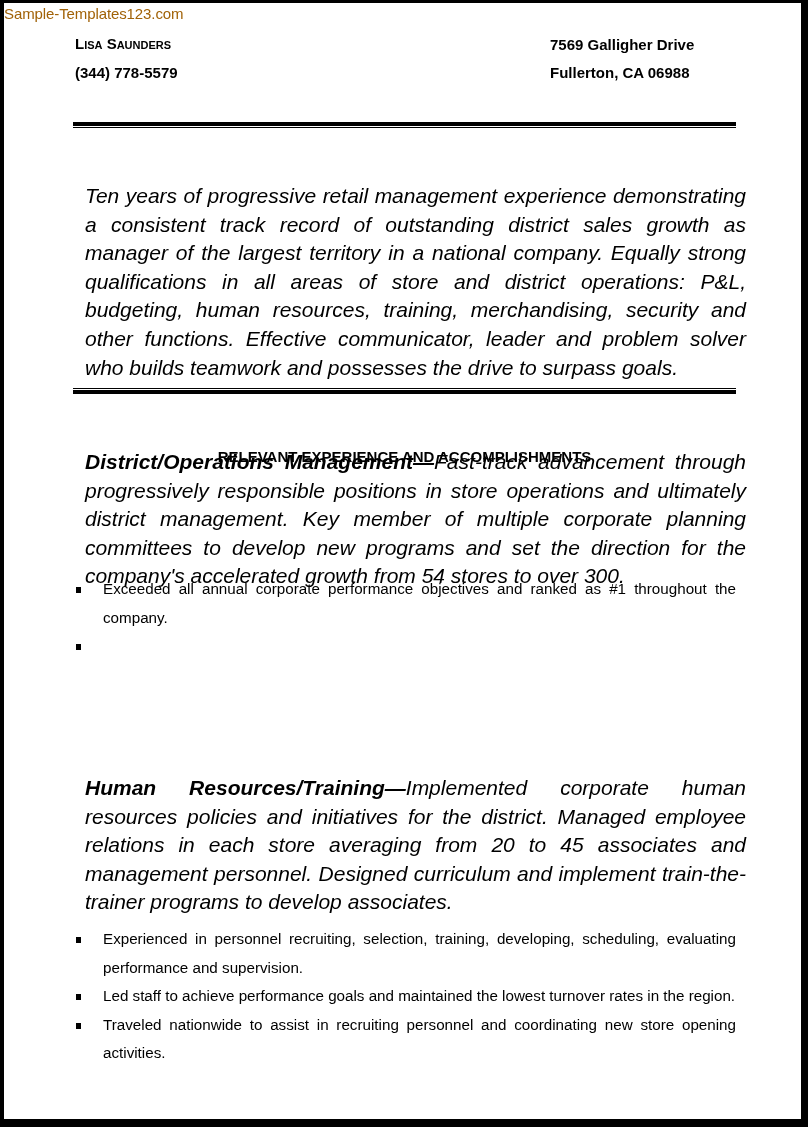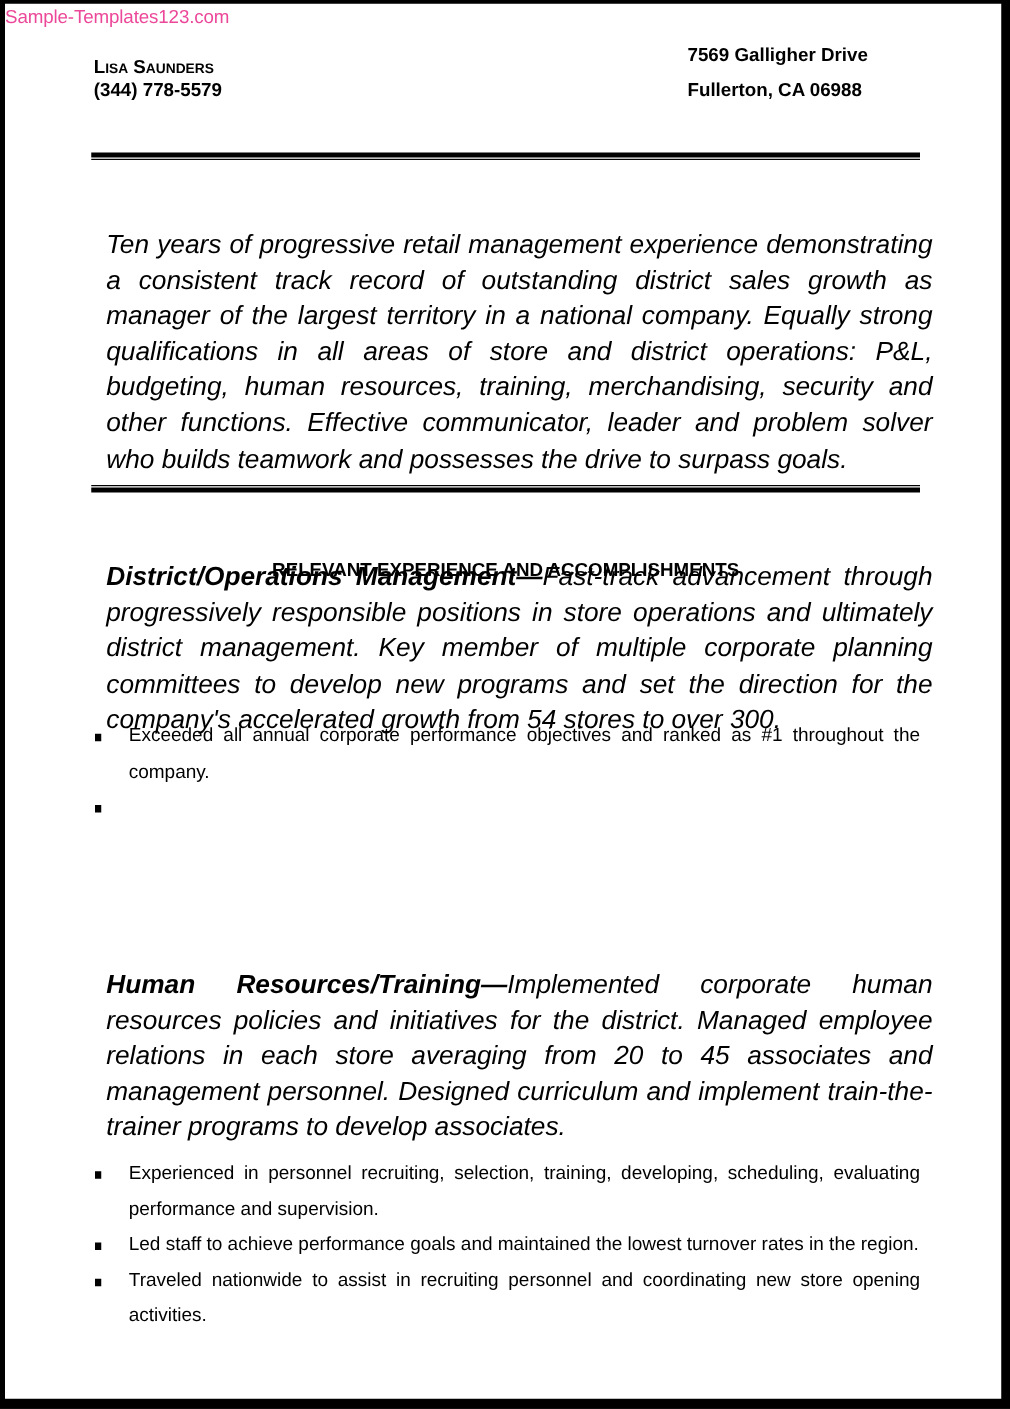--- a/index.html
+++ b/index.html
@@ -3,25 +3,25 @@
 <meta charset="utf-8">
 <style>
   * { box-sizing: border-box; margin: 0; padding: 0; }
   html, body { width: 808px; height: 1127px; background: #000; overflow: hidden; }
   body { font-family: "Liberation Sans", sans-serif; color: #000; position: relative; }
   .page {
     position: absolute; left: 4px; top: 3px; width: 797px; height: 1116px;
     background: #fff;
   }
   .watermark {
-    position: absolute; left: 0px; top: 2px; font-size: 15px; color: #ec4899;
+    position: absolute; left: 0px; top: 2px; font-size: 15px; color: #a16207;
     font-family: "Liberation Sans", sans-serif; letter-spacing: -0.1px;
   }
   .hdr { position: absolute; font-weight: bold; font-size: 15px; }
-  .name { left: 71px; top: 42px; font-variant: small-caps; font-size: 15px; }
+  .name { left: 71px; top: 32px; font-variant: small-caps; font-size: 15px; }
   .phone { left: 71px; top: 61px; }
   .addr1 { left: 546px; top: 33px; }
   .addr2 { left: 546px; top: 61px; }
 
   .rule { position: absolute; left: 69px; width: 663px; }
   .rule .thick { height: 4px; background: #000; }
   .rule .thin { height: 1px; background: #000; }
   .rule .gap { height: 2px; }
 
   .section-title {

